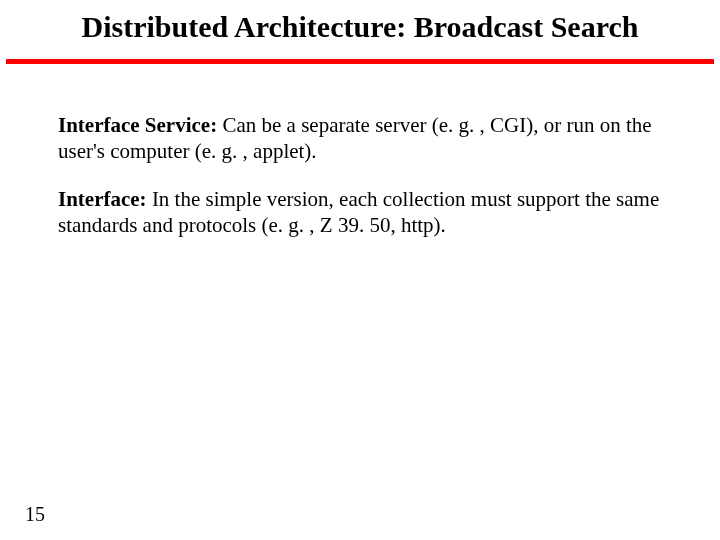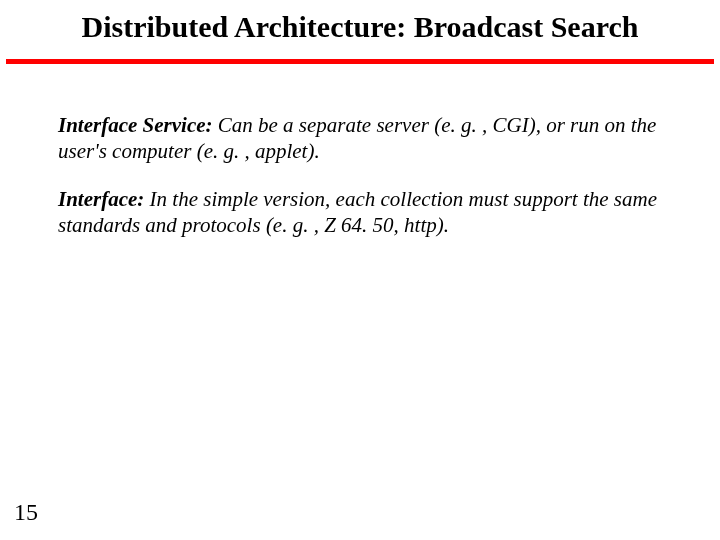--- a/index.html
+++ b/index.html
@@ -31,48 +31,47 @@
     background: #ff0000;
     margin: 14px 6px 0 6px;
   }
   .content {
     padding: 48px 48px 0 58px;
     font-size: 21px;
     line-height: 1.25;
   }
   .para {
     margin-bottom: 22px;
-    font-style: italic;
   }
   .label {
     font-weight: bold;
   }
   .page-number {
     position: absolute;
-    left: 14px;
+    left: 25px;
     bottom: 14px;
-    font-size: 24px;
+    font-size: 20px;
   }
 </style>
 </head>
 <body>
 
 <div class="slide">
 
   <div class="title">Distributed Architecture: Broadcast Search</div>
 
   <div class="divider"></div>
 
   <div class="content">
 
     <div class="para">
       <span class="label">Interface Service:</span><span>  Can be a separate server (e. g. , CGI), or run on the user's computer (e. g. , applet).</span>
     </div>
 
     <div class="para">
-      <span class="label">Interface:</span><span>  In the simple version, each collection must support the same standards and protocols (e. g. , Z 64. 50, http).</span>
+      <span class="label">Interface:</span><span>  In the simple version, each collection must support the same standards and protocols (e. g. , Z 39. 50, http).</span>
     </div>
 
   </div>
 
   <div class="page-number">15</div>
 
 </div>
 
 </body></html>

